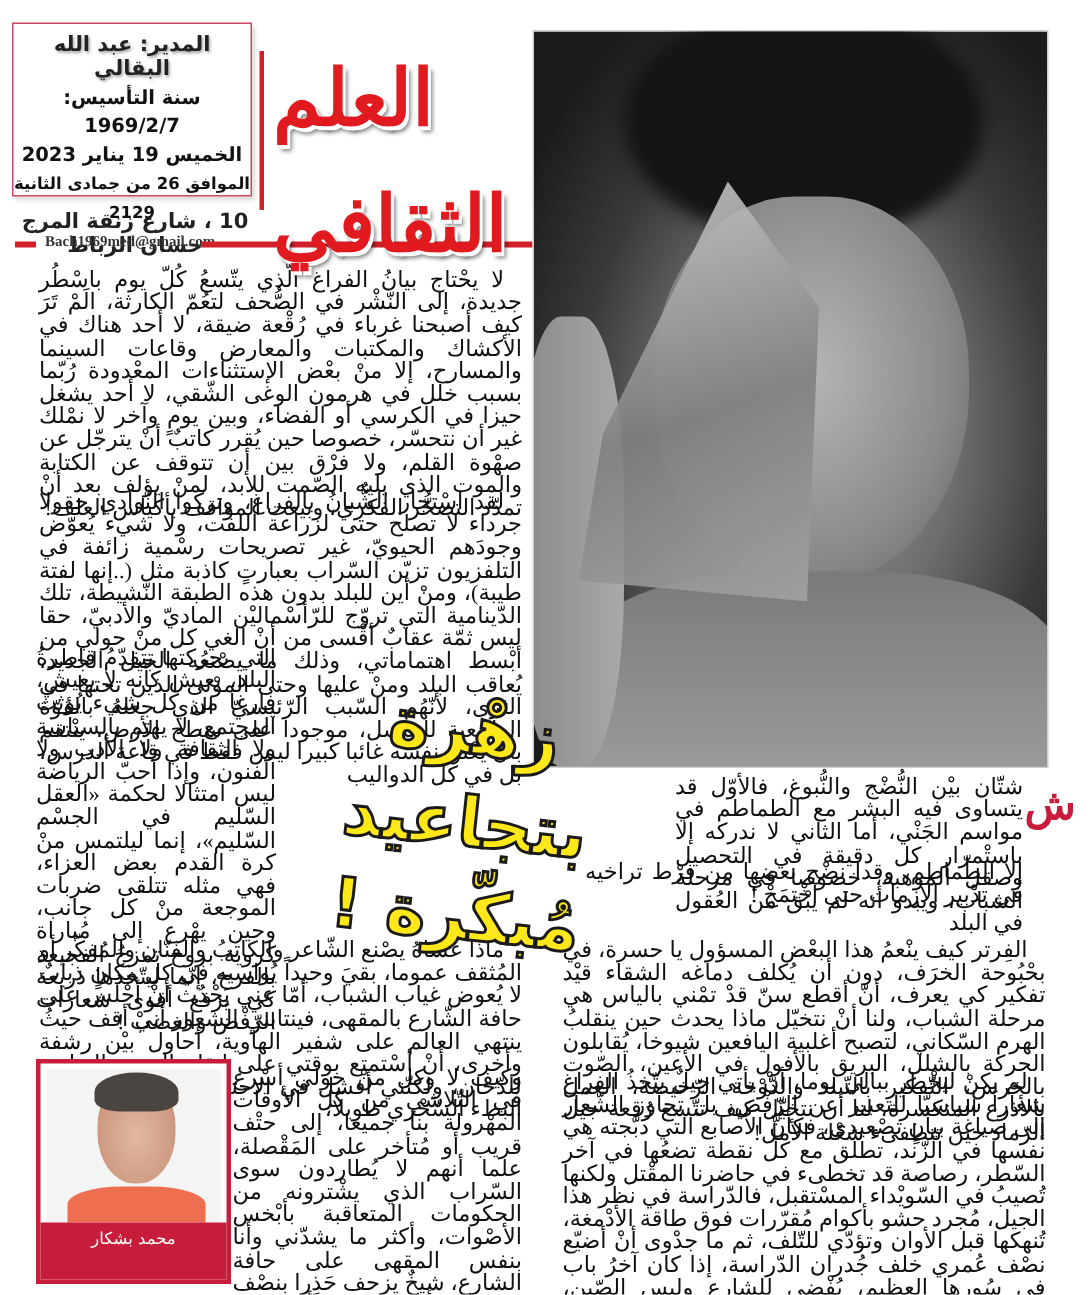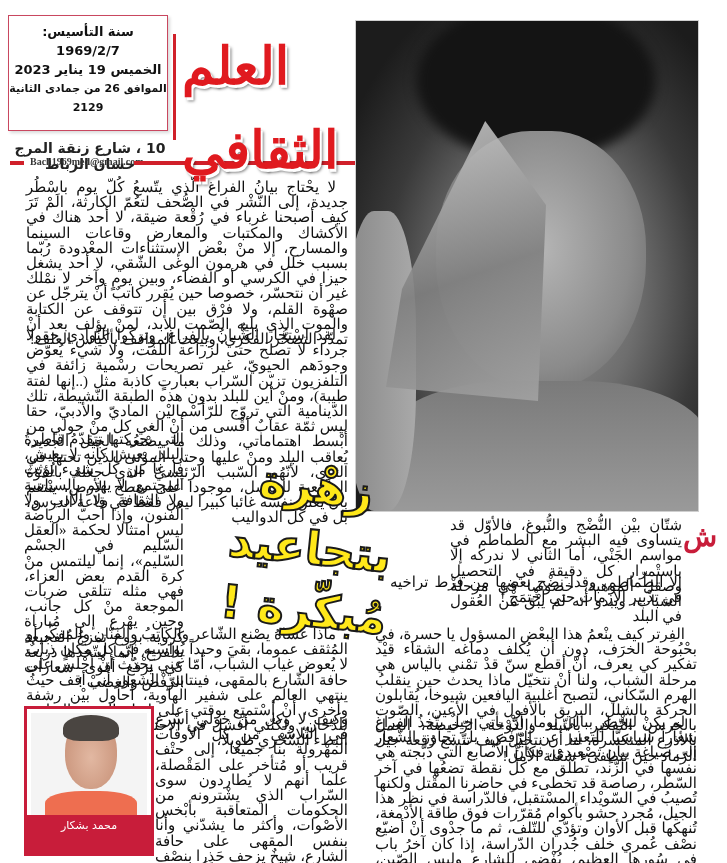--- a/index.html
+++ b/index.html
@@ -71,20 +71,21 @@
   .author-card .hairp { position: absolute; left: 32px; top: 2px; width: 56px; height: 26px; background: #4a4541; border-radius: 50% 50% 30% 30%; }
   .author-card .shirt { position: absolute; left: 14px; top: 78px; width: 92px; height: 30px; background: #ee6e50; border-radius: 40% 40% 0 0; }
   .author-card .caption { position: absolute; left: 0; bottom: 0; width: 100%; height: 38px; background: #c81d3a; color: #fff; text-align: center; }
   .author-card .name { direction: rtl; font-weight: normal; font-size: 11px; padding-top: 4px; }
   .author-card .mail { font-family: "Liberation Serif", serif; font-size: 9.5px; padding-top: 2px; margin-top: 35px; }
 </style>
 </head>
 <body>
 
 <div class="info-box">
+  <div class="director">المدير: عبد الله البقالي</div>
   <div class="line">سنة التأسيس: 1969/2/7</div>
   <div class="line">الخميس 19 يناير 2023</div>
   <div class="line small">الموافق 26 من جمادى الثانية 2129</div>
 </div>
 <div class="address">10 ، شارع زنقة المرج حسان الرباط</div>
 <div class="rule-row">
   <div class="r1"></div>
   <div class="email">Bach1969med@gmail.com</div>
   <div class="r2"></div>
 </div>

